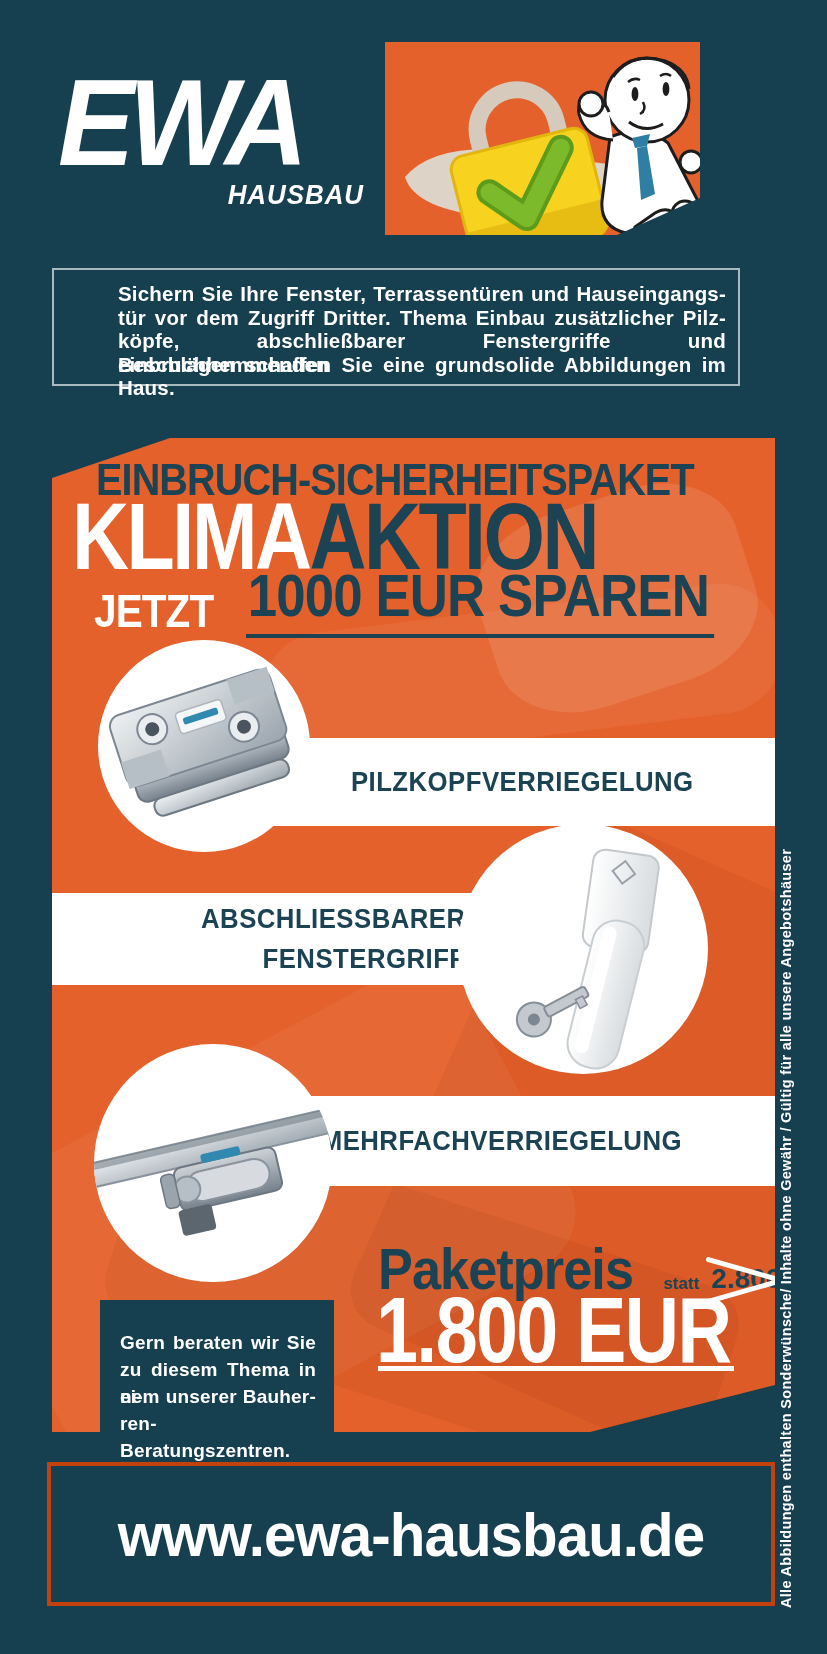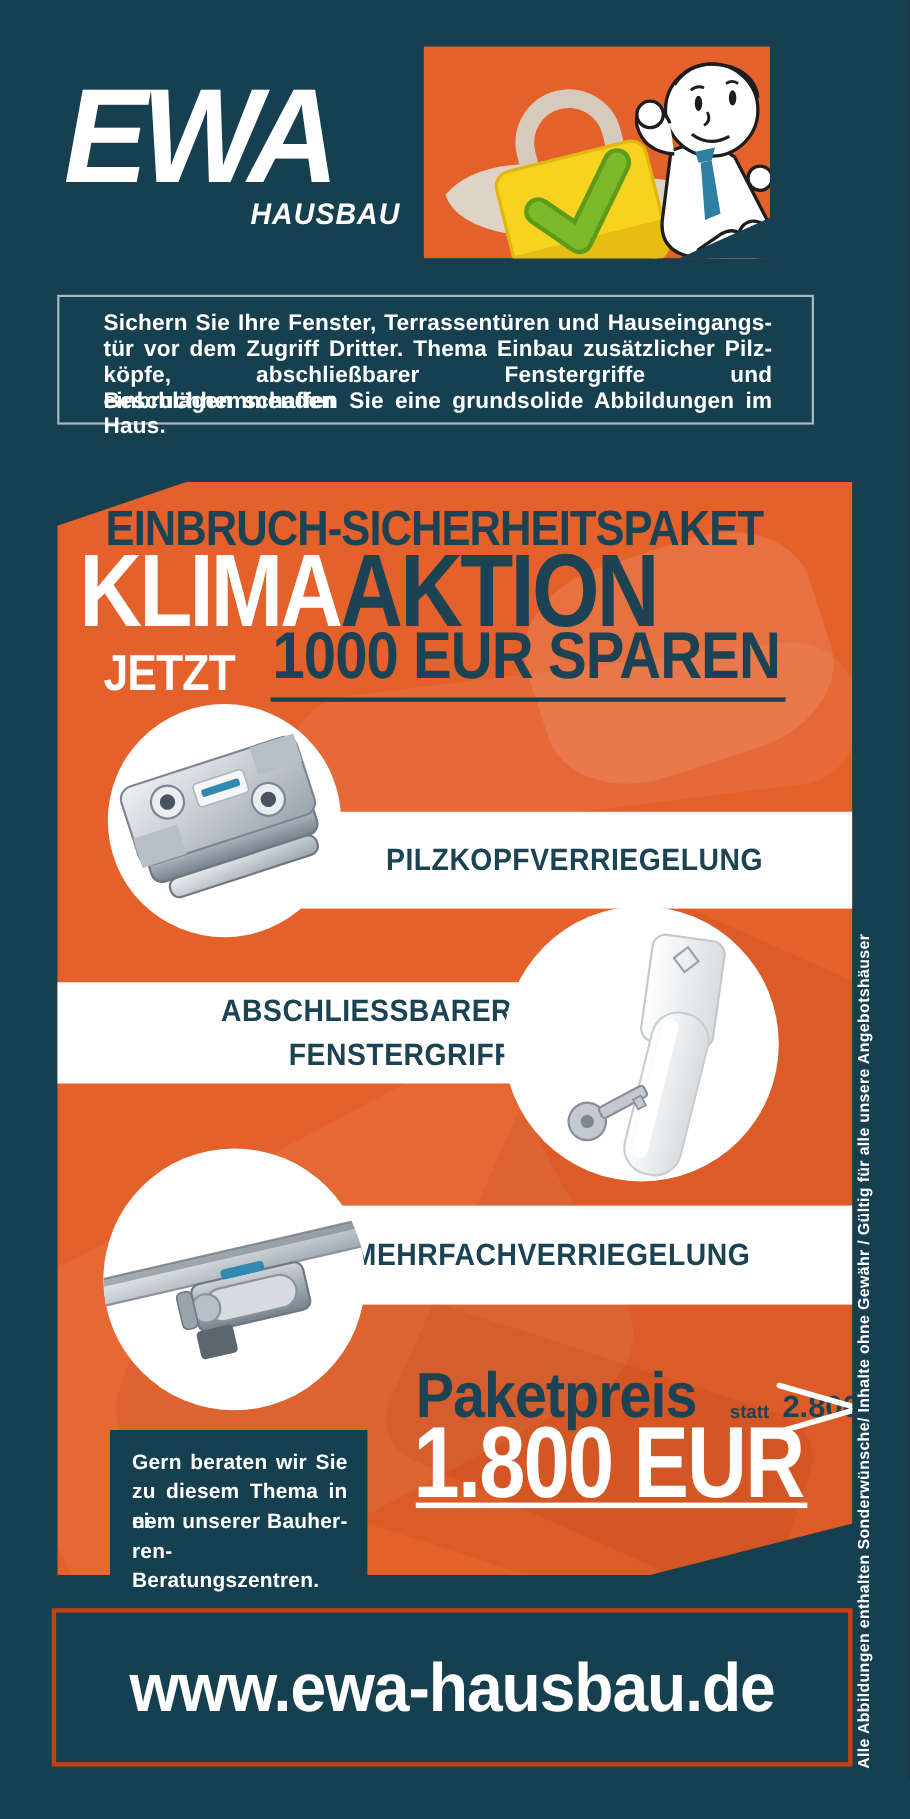--- a/index.html
+++ b/index.html
@@ -16,21 +16,21 @@
   }
   .logo-sub{
     position:absolute;right:-16px;top:118px;color:#fff;font-size:27px;font-weight:700;
     font-style:italic;letter-spacing:1px;transform:scaleX(.96);transform-origin:right top;
   }
   
   .hero{position:absolute;left:385px;top:42px;width:315px;height:193px;overflow:hidden;}
   
   .intro{
     position:absolute;left:52px;top:268px;width:688px;height:118px;
-    border:2px solid #a9b9c0;box-sizing:border-box;padding:12px 0 0 40px;
+    border:2px solid #a9b9c0;box-sizing:border-box;padding:12px 0 0 64px;
   }
   .intro-line{
     color:#fff;font-size:20.5px;font-weight:700;line-height:23.5px;height:23.5px;
     width:608px;text-align:justify;text-align-last:justify;letter-spacing:.2px;
   }
   .intro-line.last{text-align-last:auto;}
   
   .promo{
     position:absolute;left:52px;top:438px;width:723px;height:994px;background:#e5612b;
     clip-path:polygon(118px 0,723px 0,723px 947px,538px 994px,0 994px,0 40px);
@@ -84,21 +84,21 @@
   .old-price::before{transform:rotate(16deg);}
   .old-price::after{transform:rotate(-16deg);}
   .new-price{
     position:absolute;left:324px;top:846px;color:#fff;font-size:92px;font-weight:800;
     letter-spacing:-2px;line-height:1;transform:scaleX(.82);transform-origin:left top;white-space:nowrap;
   }
   .price-underline{position:absolute;left:326px;top:928px;width:356px;height:5px;background:#fff;}
   
   .advice{
     position:absolute;left:100px;top:1300px;width:234px;height:138px;background:#164050;
-    box-sizing:border-box;padding:16px 18px 0 20px;
+    box-sizing:border-box;padding:29px 18px 0 20px;
   }
   .advice-line{
     color:#fff;font-size:19px;font-weight:700;line-height:27px;height:27px;
     text-align:justify;text-align-last:justify;letter-spacing:.2px;
   }
   
   .url-box{
     position:absolute;left:47px;top:1462px;width:728px;height:144px;
     border:4px solid #c2410c;box-sizing:border-box;display:flex;align-items:center;justify-content:center;
   }

